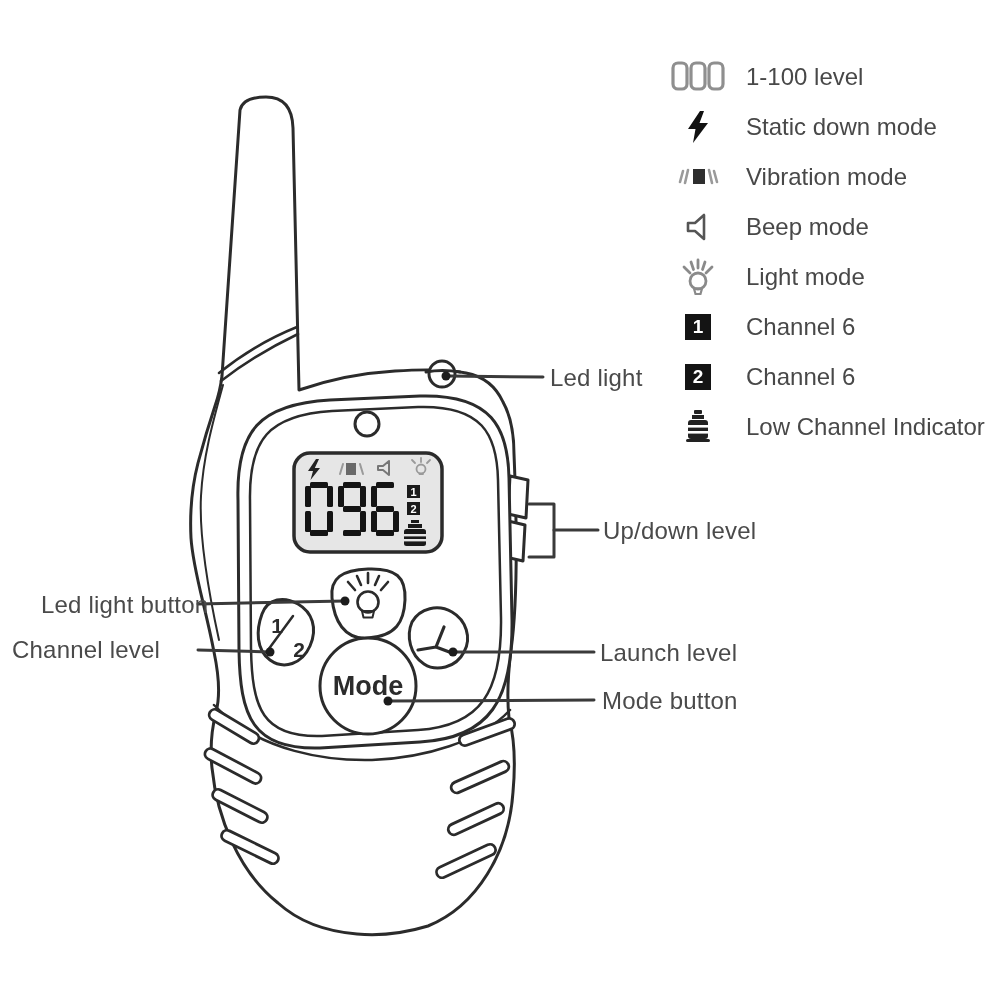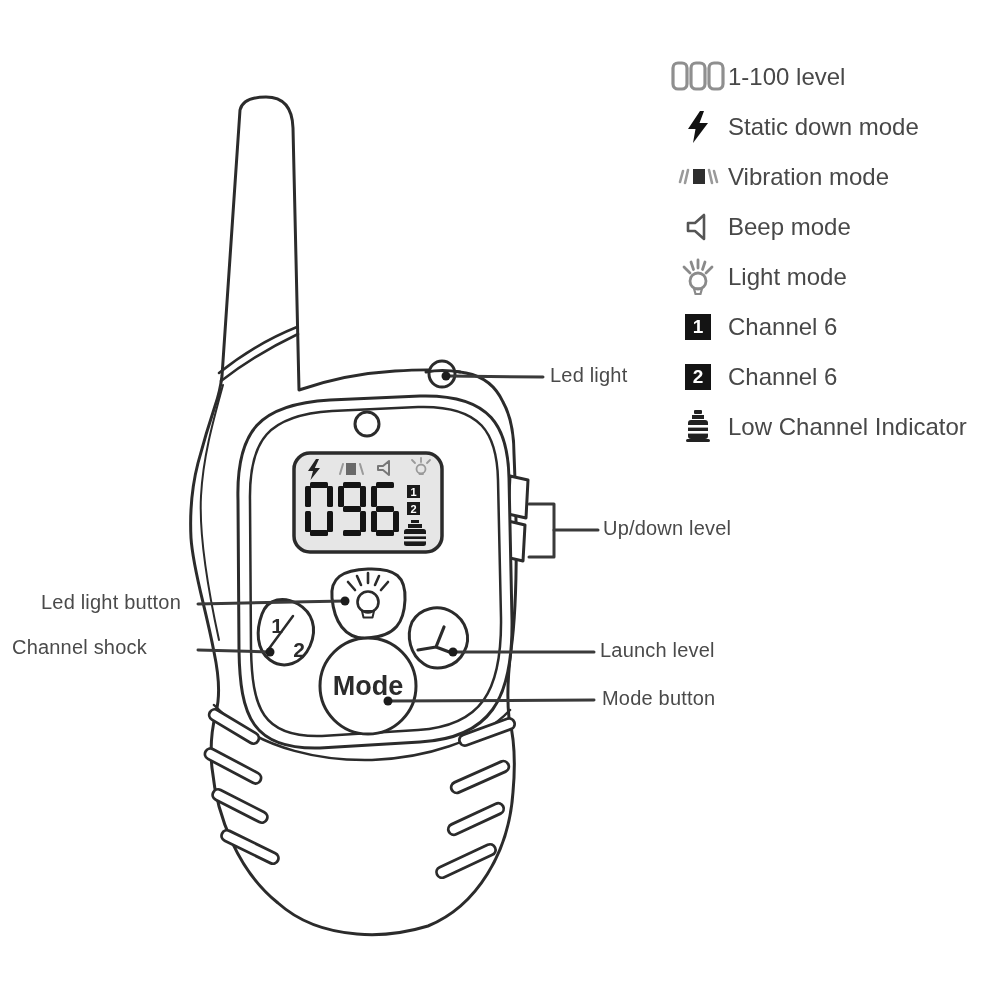--- a/index.html
+++ b/index.html
@@ -1,23 +1,23 @@
 <!DOCTYPE html>
 <html><head>
 <meta charset="utf-8">
 <style>
   html,body{margin:0;padding:0;background:#fff;}
   body{width:1000px;height:1000px;font-family:"Liberation Sans",sans-serif;}
   .canvas{position:relative;width:1000px;height:1000px;background:#fff;overflow:hidden;}
   svg.art{position:absolute;left:0;top:0;}
-  .callout{position:absolute;font-size:20px;color:#4a4a4a;white-space:nowrap;letter-spacing:.2px;}
+  .callout{position:absolute;font-size:24px;color:#4a4a4a;white-space:nowrap;letter-spacing:.2px;}
   .legend{position:absolute;left:670px;top:52px;display:flex;flex-direction:column;}
   .legend-row{display:flex;align-items:center;height:50px;}
   .legend-icon{width:56px;display:flex;align-items:center;justify-content:center;flex:none;}
-  .legend-label{font-size:24px;color:#484848;margin-left:2px;white-space:nowrap;}
+  .legend-label{font-size:24px;color:#484848;margin-left:20px;white-space:nowrap;}
   .badge{width:26px;height:26px;background:#141414;color:#fff;font-weight:bold;font-size:19px;
          display:flex;align-items:center;justify-content:center;}
 </style>
 </head>
 <body>
 
 <div class="canvas">
 
   <svg class="art" width="1000" height="1000" viewBox="0 0 1000 1000">
     <g stroke="#2b2b2b" fill="none" stroke-linecap="round" stroke-linejoin="round">
@@ -169,21 +169,21 @@
           <circle cx="453" cy="652" r="4.5"></circle>
           <circle cx="388" cy="701" r="4.5"></circle>
         </g>
       </g>
     </g>
   </svg>
 
   <div class="callout" style="left:550px;top:364px;">Led light</div>
   <div class="callout" style="left:603px;top:517px;">Up/down level</div>
   <div class="callout" style="left:12px;top:591px;margin-left:29px;">Led light button</div>
-  <div class="callout" style="left:12px;top:636px;">Channel shock</div>
+  <div class="callout" style="left:12px;top:636px;">Channel level</div>
   <div class="callout" style="left:600px;top:639px;">Launch level</div>
   <div class="callout" style="left:602px;top:687px;">Mode button</div>
 
   <div class="legend">
 
     <div class="legend-row">
       <span class="legend-icon">
         <svg width="54" height="34" viewBox="0 0 54 34">
           <g fill="none" stroke="#8f8f8f" stroke-width="3.2">
             <rect x="2" y="3" width="14" height="26" rx="5"></rect>

